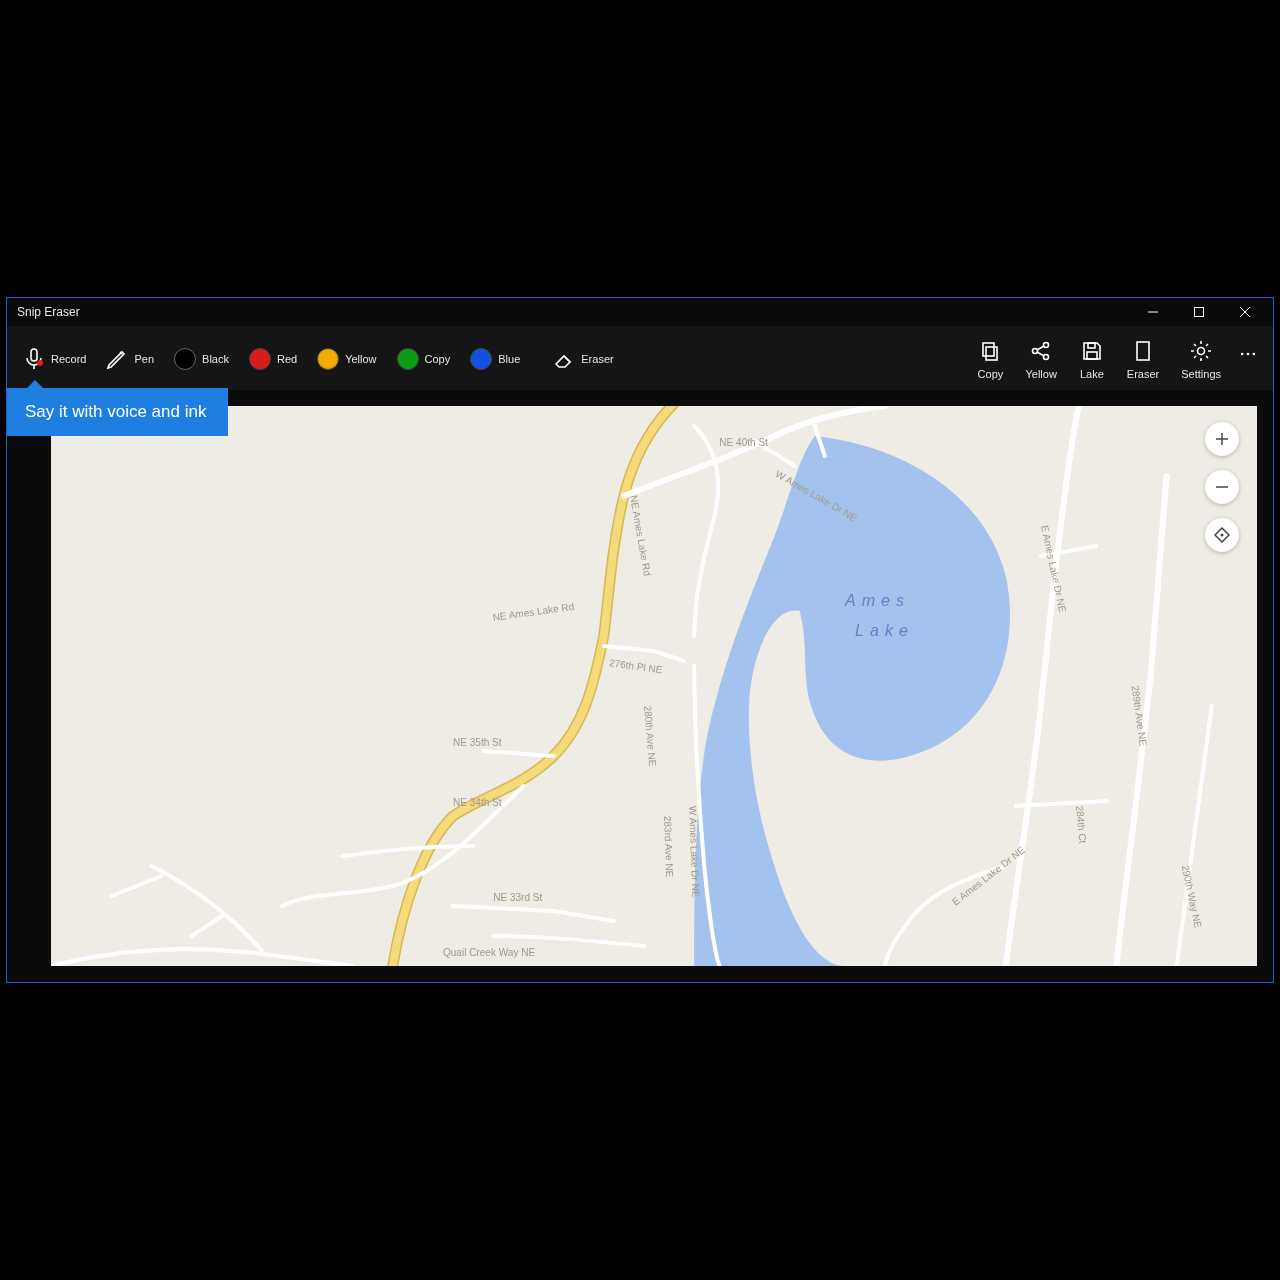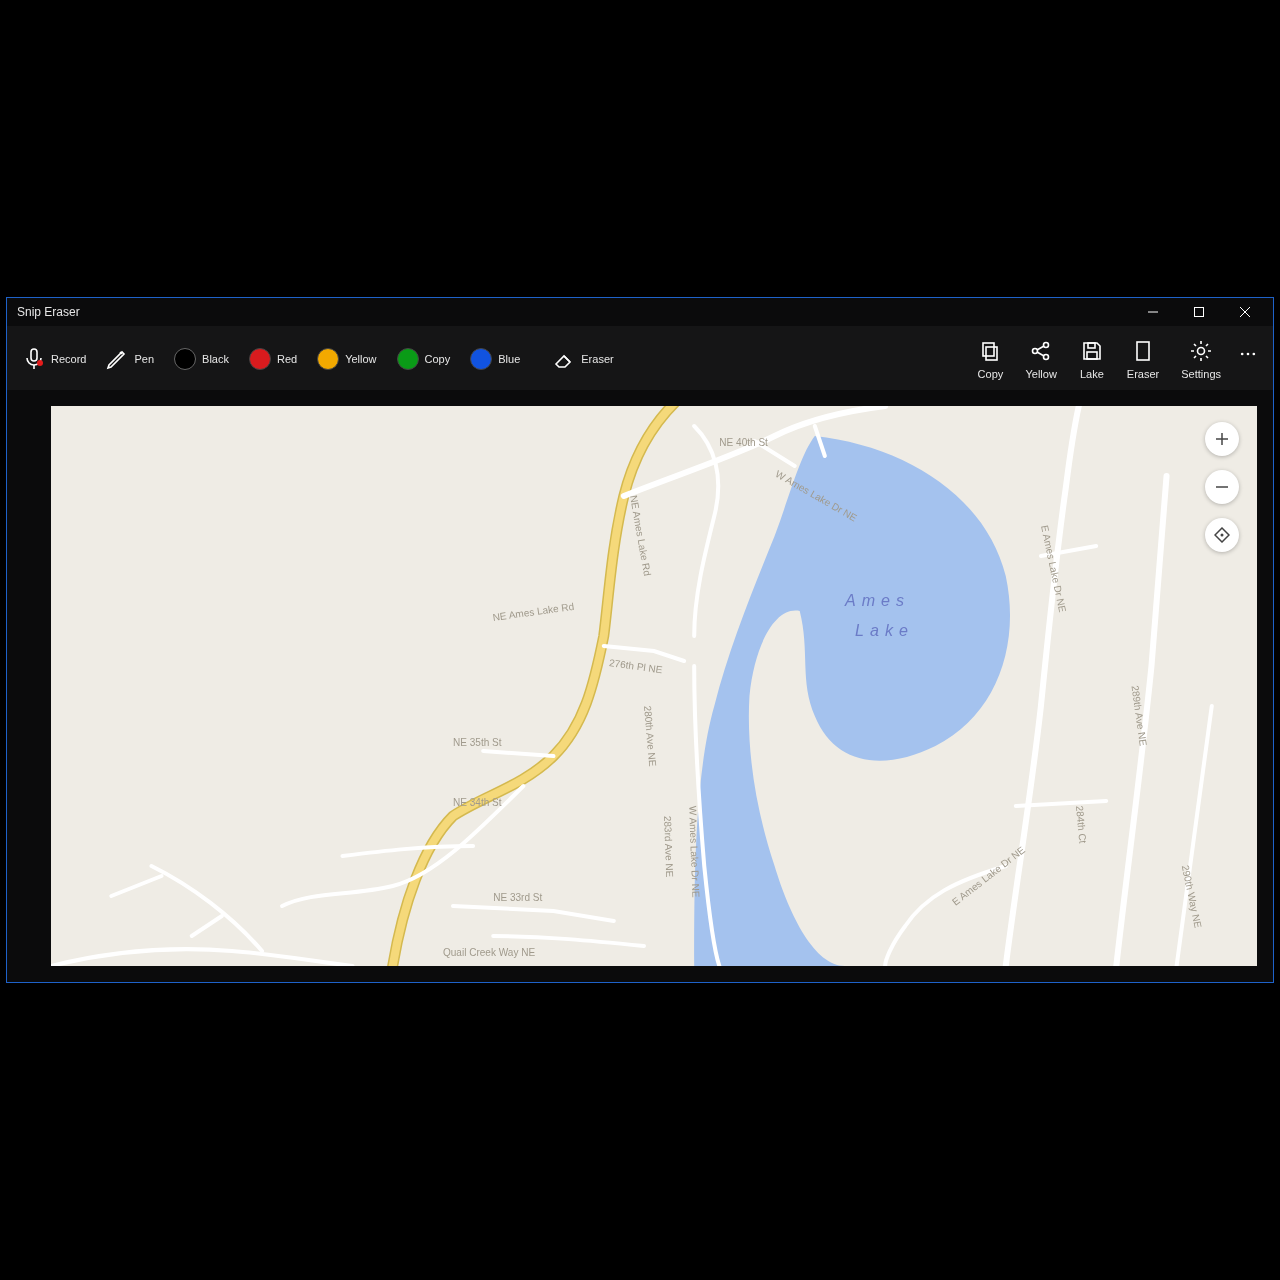--- a/index.html
+++ b/index.html
@@ -220,20 +220,23 @@
         <div class="more-btn">
           <svg viewBox="0 0 24 24" width="20" height="20">
               <circle cx="5" cy="12" r="1.6" fill="#fff"></circle>
               <circle cx="12" cy="12" r="1.6" fill="#fff"></circle>
               <circle cx="19" cy="12" r="1.6" fill="#fff"></circle>
             </svg>
         </div>
       </div>
     </div>
 
+    <div class="tooltip">
+      <span>Say it with voice and ink</span>
+    </div>
 
     <div class="content">
       <svg class="map-svg" viewBox="0 0 1200 560" preserveAspectRatio="none">
 
         <path class="lake" d="M760 30 C850 40 930 90 950 170 C965 240 940 310 880 340 C830 365 780 360 760 310 C745 275 755 245 745 205 C720 200 700 240 695 290 C692 340 700 400 720 460 C735 510 760 560 790 560 L640 560 C640 480 640 370 660 300 C675 240 700 180 720 130 C735 90 745 50 760 30 Z"></path>
         <text class="lake-label" x="790" y="200">Ames</text>
         <text class="lake-label" x="800" y="230">Lake</text>
 
         <path class="road-main-edge" d="M340 560 C350 500 370 440 400 410 C430 390 470 380 500 350 C530 320 540 280 550 230 C555 190 558 140 570 90 C580 50 600 10 640 -20"></path>
         <path class="road-main" d="M340 560 C350 500 370 440 400 410 C430 390 470 380 500 350 C530 320 540 280 550 230 C555 190 558 140 570 90 C580 50 600 10 640 -20"></path>

